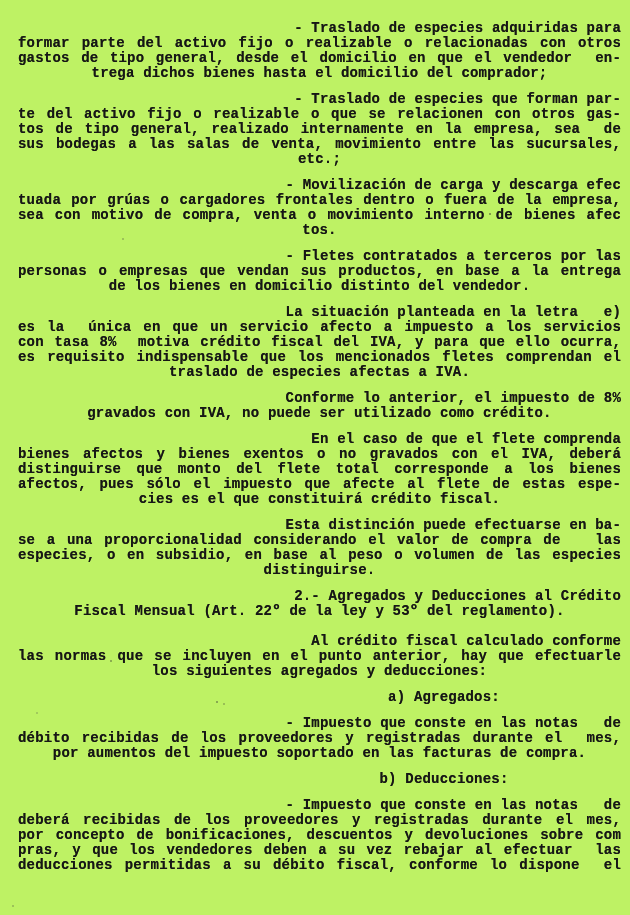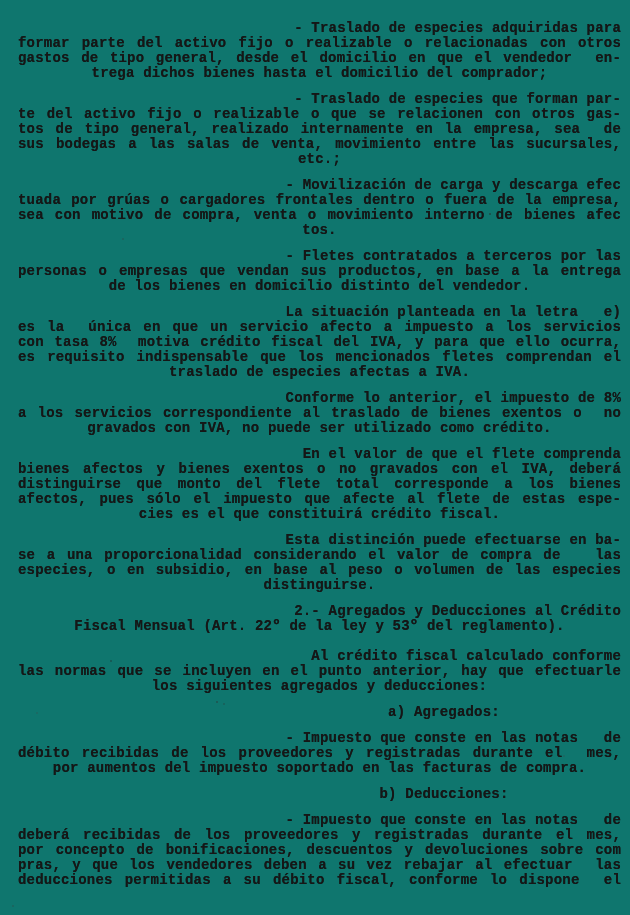--- a/index.html
+++ b/index.html
@@ -1,21 +1,21 @@
 <!DOCTYPE html>
 <html><head>
 <meta charset="utf-8">
 <style>
   html, body { margin: 0; padding: 0; background: #ffffff; }
   .page {
     position: relative;
     box-sizing: border-box;
     width: 630px;
     height: 915px;
-    background: #0f766e;
+    background: #bef264;
     overflow: hidden;
     font-family: "Liberation Mono", "DejaVu Sans Mono", monospace;
     font-weight: 700;
     font-size: 14px;
     line-height: 15px;
     letter-spacing: 0.2px;
     color: #161616;
     padding: 21px 9px 0 18px;
     text-shadow: 0 0 0.5px rgba(10,10,10,0.65);
   }
@@ -77,25 +77,24 @@
       </div>
       <div class="block block-para">
         <div class="line align-right"><span>La situación planteada en la letra &nbsp;&nbsp;e)</span></div>
         <div class="line align-justify"><span>es la &nbsp;única en que un servicio afecto a </span><span class="u">impuesto a los servicios</span></div>
         <div class="line align-justify"><span>con tasa 8% &nbsp;motiva crédito fiscal del </span><span class="u">IVA</span><span>, y para que ello ocurra,</span></div>
         <div class="line align-justify"><span>es requisito indispensable que los mencionados fletes comprendan el</span></div>
         <div class="line align-left"><span>traslado de especies afectas a IVA.</span></div>
       </div>
       <div class="block block-para">
         <div class="line align-right"><span>Conforme lo anterior, el impuesto de 8%</span></div>
-        <div class="line align-justify"><span>a los servicios correspondiente al traslado de bienes exentos o &nbsp;no</span></div>
         <div class="line align-left"><span>gravados con IVA, no puede ser utilizado como crédito.</span></div>
       </div>
       <div class="block block-para">
-        <div class="line align-right"><span>En el valor de que el flete comprenda</span></div>
+        <div class="line align-right"><span>En el caso de que el flete comprenda</span></div>
         <div class="line align-justify"><span>bienes afectos y bienes exentos o no gravados con el IVA, deberá</span></div>
         <div class="line align-justify"><span>distinguirse que monto del flete total corresponde a los bienes</span></div>
         <div class="line align-justify"><span>afectos, pues sólo el impuesto que afecte al flete de estas espe-</span></div>
         <div class="line align-left"><span>cies es el que constituirá crédito fiscal.</span></div>
       </div>
       <div class="block block-para">
         <div class="line align-right"><span>Esta distinción puede efectuarse en ba-</span></div>
         <div class="line align-justify"><span>se a una proporcionalidad considerando el valor de compra de &nbsp;&nbsp;las</span></div>
         <div class="line align-justify"><span>especies, o en subsidio, en base al peso o volumen de las especies</span></div>
         <div class="line align-left"><span>distinguirse.</span></div>

